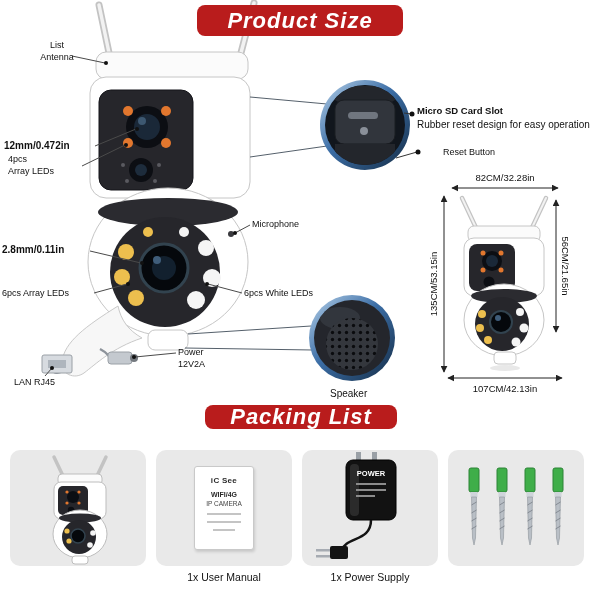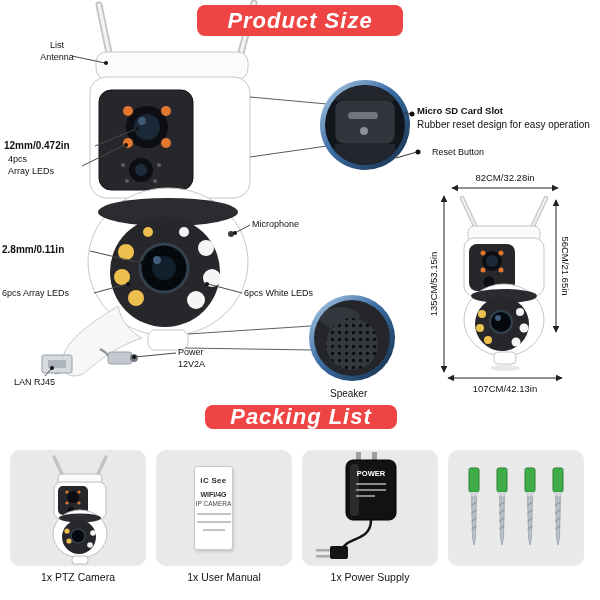--- a/index.html
+++ b/index.html
@@ -1,27 +1,27 @@
 <!DOCTYPE html>
 <html><head>
 <meta charset="utf-8">
 <style>
   * { margin:0; padding:0; box-sizing:border-box; }
   html,body { width:600px; height:600px; background:#fff; font-family:"Liberation Sans",sans-serif; }
   .stage { position:relative; width:600px; height:600px; background:#fff; overflow:hidden; }
   .layer-svg { position:absolute; left:0; top:0; z-index:2; pointer-events:none; }
-  .title-bar { position:absolute; z-index:3; background:#ef4444; color:#fff; display:flex; align-items:center; justify-content:center;
+  .title-bar { position:absolute; z-index:3; background:#b91c1c; color:#fff; display:flex; align-items:center; justify-content:center;
                border-radius:8px; font-weight:700; font-style:italic; font-size:22px; letter-spacing:1px; }
   .lbl { position:absolute; z-index:3; font-size:9px; color:#111; line-height:1.3; white-space:nowrap; }
   .lbl.bold { font-weight:700; font-size:10px; }
   .lbl.center { text-align:center; }
   .dim { position:absolute; z-index:3; font-size:9.5px; color:#111; width:130px; height:14px; text-align:center; white-space:nowrap; }
   .pack-box { position:absolute; z-index:1; top:450px; width:136px; height:116px; background:#e9e9e9; border-radius:10px; }
   .pack-label { position:absolute; z-index:3; top:571px; width:136px; text-align:center; font-size:10.5px; color:#111; }
-  .manual-card { position:absolute; z-index:3; left:194px; top:466px; width:39px; height:84px; background:#fff; border:1px solid #c9c9c9;
+  .manual-card { position:absolute; z-index:3; left:194px; top:466px; width:60px; height:84px; background:#fff; border:1px solid #c9c9c9;
                  border-radius:3px; display:flex; flex-direction:column; align-items:center; padding-top:9px;
                  box-shadow:1px 2px 3px rgba(0,0,0,.14); }
   .mc-line1 { font-size:8px; font-weight:700; color:#2b2b2b; letter-spacing:.3px; }
   .mc-line2 { font-size:7px; font-weight:700; color:#2b2b2b; margin-top:6px; }
   .mc-line3 { font-size:6.5px; color:#444; margin-top:2px; }
   .mc-bar { width:34px; height:2px; background:#c4c4c4; margin-top:6px; }
   .mc-bar.short { width:22px; }
 </style>
 </head>
 <body>
@@ -281,34 +281,33 @@
   <div class="lbl" style="left:2px;top:288px">6pcs Array LEDs</div>
   <div class="lbl" style="left:14px;top:377px">LAN RJ45</div>
   <div class="lbl" style="left:178px;top:347px">
     <div>Power</div>
     <div>12V2A</div>
   </div>
   <div class="lbl" style="left:252px;top:219px">Microphone</div>
   <div class="lbl" style="left:244px;top:288px">6pcs White LEDs</div>
   <div class="lbl bold" style="left:417px;top:105px;font-size:9.5px">Micro SD Card Slot</div>
   <div class="lbl" style="left:417px;top:118px;font-size:10px">Rubber reset design for easy operation</div>
-  <div class="lbl" style="left:432px;top:147px">Reset Button</div>
+  <div class="lbl" style="left:443px;top:147px">Reset Button</div>
   <div class="lbl" style="left:330px;top:387px;font-size:10px">Speaker</div>
 
   <div class="dim" style="left:440px;top:172px">82CM/32.28in</div>
   <div class="dim" style="left:440px;top:383px">107CM/42.13in</div>
   <div class="dim" style="left:370px;top:277px;transform:rotate(-90deg)">135CM/53.15in</div>
   <div class="dim" style="left:499px;top:259px;transform:rotate(90deg)">56CM/21.65in</div>
 
   <div class="manual-card">
     <div class="mc-line1">iC See</div>
     <div class="mc-line2">WIFI/4G</div>
     <div class="mc-line3">IP CAMERA</div>
     <div class="mc-bar"></div>
     <div class="mc-bar"></div>
     <div class="mc-bar short"></div>
   </div>
 
-  <div class="pack-label" style="left:10px">1x PTZ Camera</div>
   <div class="pack-label" style="left:156px">1x User Manual</div>
   <div class="pack-label" style="left:302px">1x Power Supply</div>
 
 </div>
 
 </body></html>

